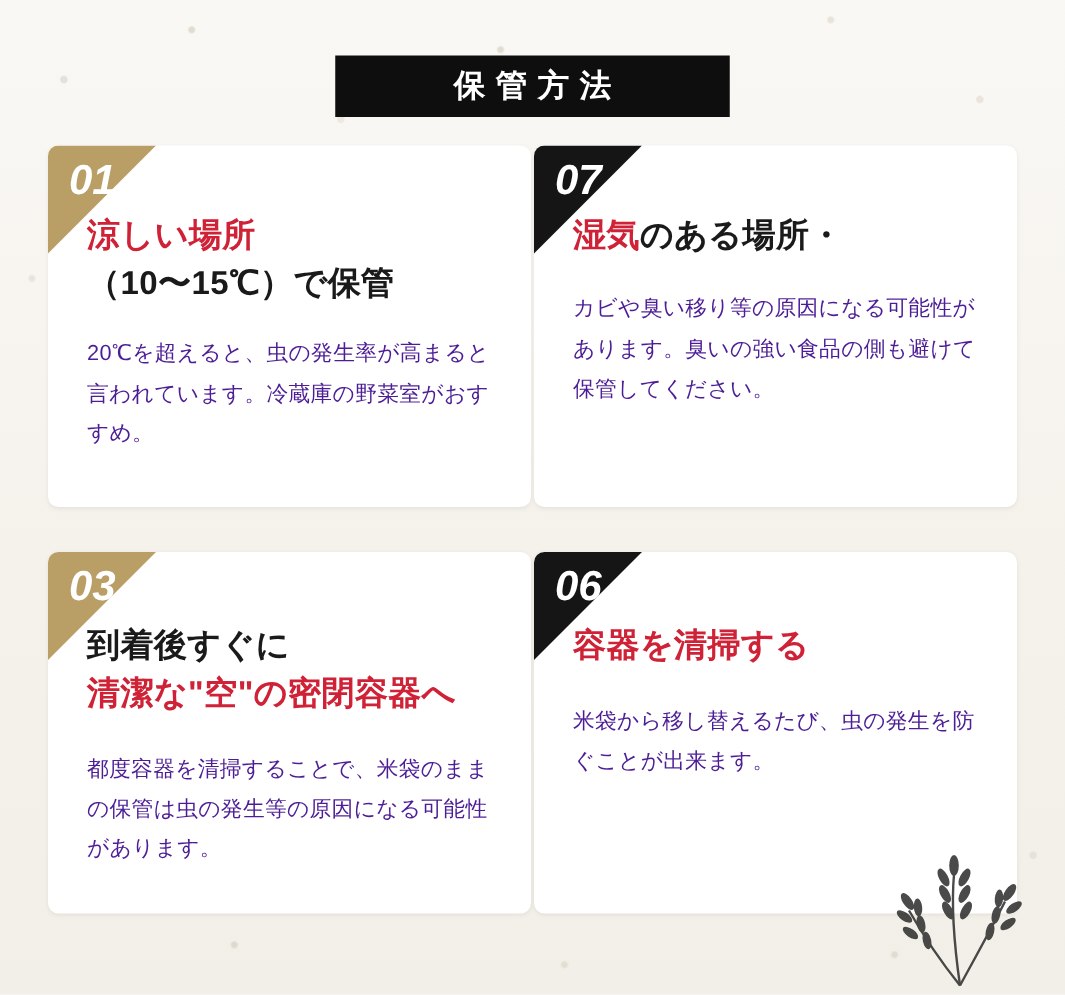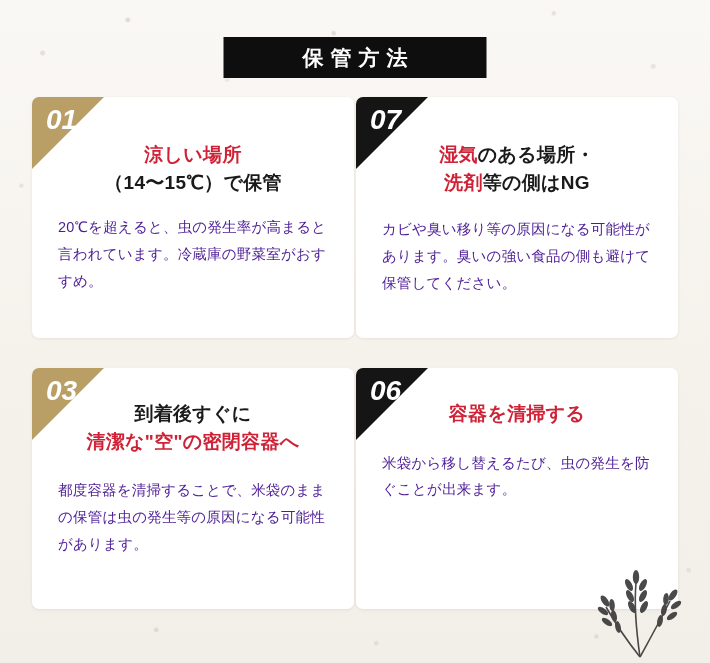--- a/index.html
+++ b/index.html
@@ -103,34 +103,33 @@
     top: 9px;
     color: #ffffff;
     font-size: 28px;
     font-style: italic;
     font-weight: bold;
     letter-spacing: 0px;
     line-height: 1;
   }
 
   .headline {
-    text-align: center;
-    font-size: 19px;
+    font-size: 22px;
     font-weight: bold;
     color: #1a1a1a;
     line-height: 1.45;
     padding-top: 44px;
     letter-spacing: 0.3px;
   }
   .headline .accent {
     color: #cf2236;
   }
   .card.c3 .headline,
   .card.c4 .headline {
-    padding-top: 32px;
+    padding-top: 46px;
   }
 
   .body-text {
     margin-top: 16px;
     font-size: 14.5px;
     color: #4c1d95;
     line-height: 1.85;
     letter-spacing: 0.2px;
     text-align: left;
   }
@@ -159,31 +158,30 @@
     <span class="title-text">保管方法</span>
   </div>
 
   <div class="cards">
 
     <div class="card c1">
       <div class="corner"></div>
       <div class="num">01</div>
       <div class="headline">
         <div><span class="accent">涼しい場所</span></div>
-        <div><span>（14〜15℃）で保管</span></div>
+        <div><span>（10〜15℃）で保管</span></div>
       </div>
       <div class="body-text">20℃を超えると、虫の発生率が高まると言われています。冷蔵庫の野菜室がおすすめ。</div>
     </div>
 
     <div class="card c2 dark">
       <div class="corner"></div>
       <div class="num">07</div>
       <div class="headline">
         <div><span class="accent">湿気</span><span>のある場所・</span></div>
-        <div><span class="accent">洗剤</span><span>等の側はNG</span></div>
       </div>
       <div class="body-text">カビや臭い移り等の原因になる可能性があります。臭いの強い食品の側も避けて保管してください。</div>
     </div>
 
     <div class="card c3">
       <div class="corner"></div>
       <div class="num">03</div>
       <div class="headline">
         <div><span>到着後すぐに</span></div>
         <div><span class="accent">清潔な"空"の密閉容器へ</span></div>

